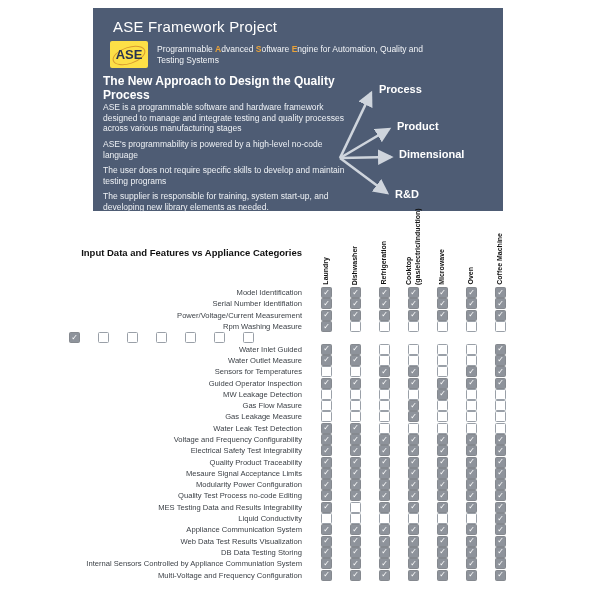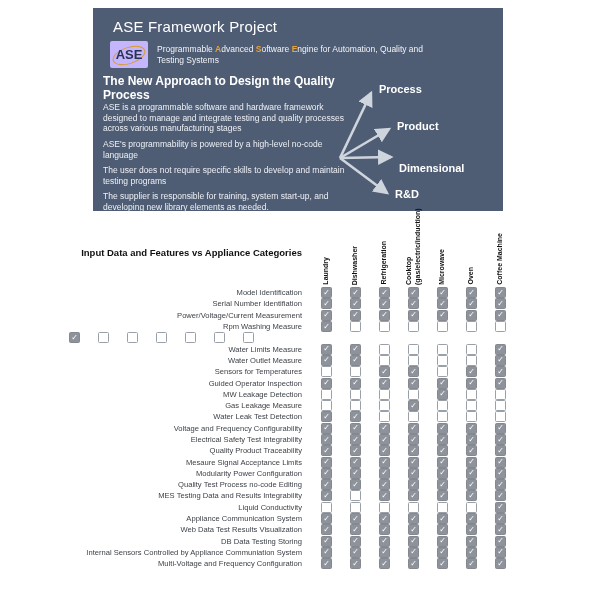--- a/index.html
+++ b/index.html
@@ -11,21 +11,21 @@
   }
 
   
   .banner {
     position:absolute; left:93px; top:8px; width:410px; height:203px;
     background:#4e5c74; color:#ffffff;
   }
   .b-title { position:absolute; left:20px; top:10px; font-size:15px; letter-spacing:.2px; }
   .logo {
     position:absolute; left:17px; top:33px; width:38px; height:27px;
-    background:#c4b5fd; border-radius:2px;
+    background:#fde047; border-radius:2px;
     display:flex; align-items:center; justify-content:center;
   }
   .logo-text { font-size:13px; font-weight:bold; color:#273350; z-index:2; }
   .logo-ring {
     position:absolute; width:32px; height:15px; border:1.5px solid #d99c2e;
     border-radius:50%; transform:rotate(-18deg); left:2px; top:6px; z-index:1;
   }
   .subtitle {
     position:absolute; left:64px; top:36px; width:282px;
     font-size:8.5px; line-height:1.3; color:#f2f4f7;
@@ -35,21 +35,21 @@
     position:absolute; left:10px; top:66px; width:258px;
     font-size:12px; font-weight:bold; line-height:1.2; color:#ffffff;
   }
   .paras { position:absolute; left:10px; top:94px; width:250px; }
   .paras p { margin:0 0 5px 0; font-size:8.5px; line-height:1.25; color:#eef1f5; }
 
   .fan { position:absolute; left:0; top:0; }
   .dlabel { position:absolute; font-weight:bold; font-size:11px; color:#ffffff; }
   .dl0 { left:286px; top:75px; }
   .dl1 { left:304px; top:112px; }
-  .dl2 { left:306px; top:154px; }
+  .dl2 { left:306px; top:140px; }
   .dl3 { left:302px; top:180px; }
 
   
   .matrix { position:absolute; left:60px; top:225px; width:465px; }
   .hrow { display:flex; height:62px; }
   .htitle {
     width:252px; box-sizing:border-box;
     display:flex; align-items:center; justify-content:flex-end;
     text-align:left; font-weight:bold; font-size:9.5px; color:#111;
     padding-right:10px; padding-bottom:8px;
@@ -262,21 +262,21 @@
             <span class="cb"></span>
           </div>
           <div class="tcell">
             <span class="cb"></span>
           </div>
           <div class="tcell">
             <span class="cb"></span>
           </div>
         </div>
         <div class="trow">
-          <div class="tlabel">Water Limits Measure</div>
+          <div class="tlabel">Water Inlet Guided</div>
           <div class="tcell">
             <span class="cb on"></span>
           </div>
           <div class="tcell">
             <span class="cb on"></span>
           </div>
           <div class="tcell">
             <span class="cb"></span>
           </div>
           <div class="tcell">
@@ -373,20 +373,44 @@
             <span class="cb"></span>
           </div>
           <div class="tcell">
             <span class="cb"></span>
           </div>
           <div class="tcell">
             <span class="cb"></span>
           </div>
           <div class="tcell">
             <span class="cb on"></span>
+          </div>
+          <div class="tcell">
+            <span class="cb"></span>
+          </div>
+          <div class="tcell">
+            <span class="cb"></span>
+          </div>
+        </div>
+        <div class="trow">
+          <div class="tlabel">Gas Flow Masure</div>
+          <div class="tcell">
+            <span class="cb"></span>
+          </div>
+          <div class="tcell">
+            <span class="cb"></span>
+          </div>
+          <div class="tcell">
+            <span class="cb"></span>
+          </div>
+          <div class="tcell">
+            <span class="cb on"></span>
+          </div>
+          <div class="tcell">
+            <span class="cb"></span>
           </div>
           <div class="tcell">
             <span class="cb"></span>
           </div>
           <div class="tcell">
             <span class="cb"></span>
           </div>
         </div>
         <div class="trow">
           <div class="tlabel">Gas Leakage Measure</div>

